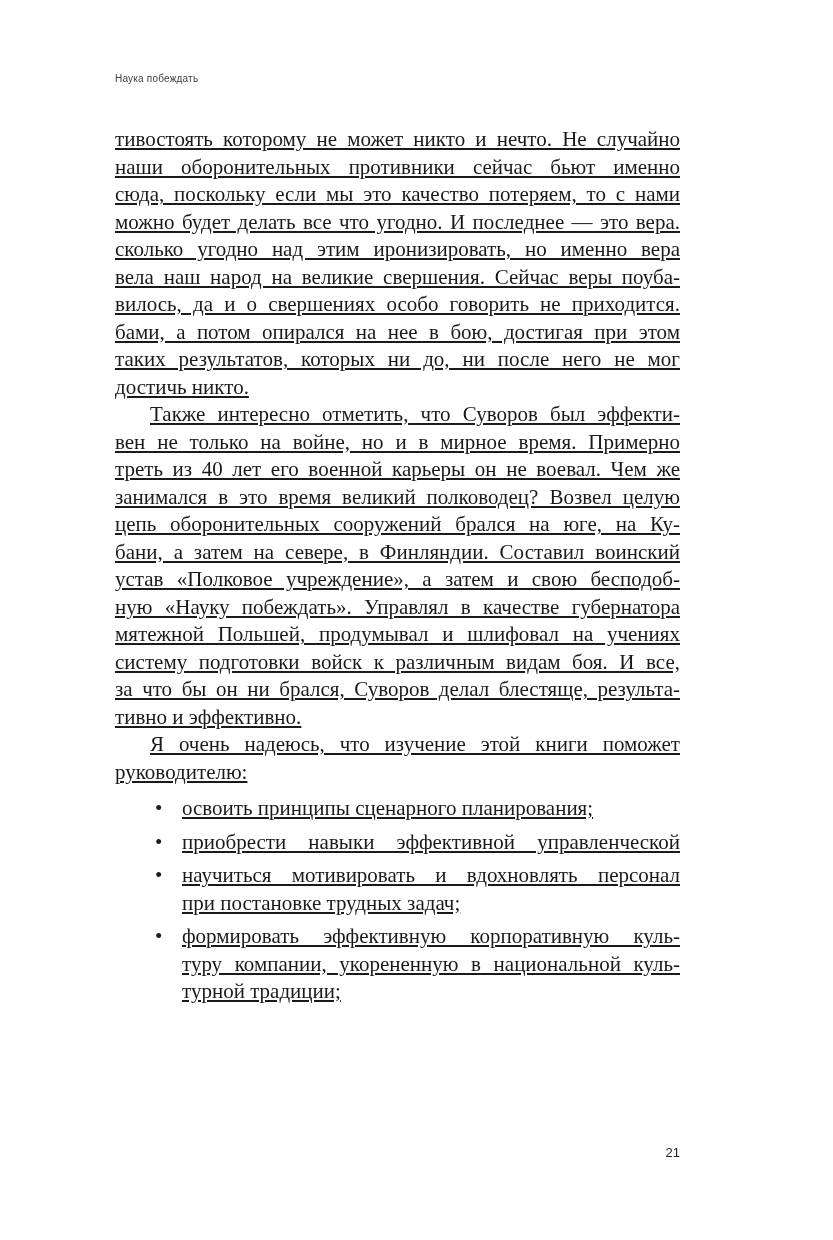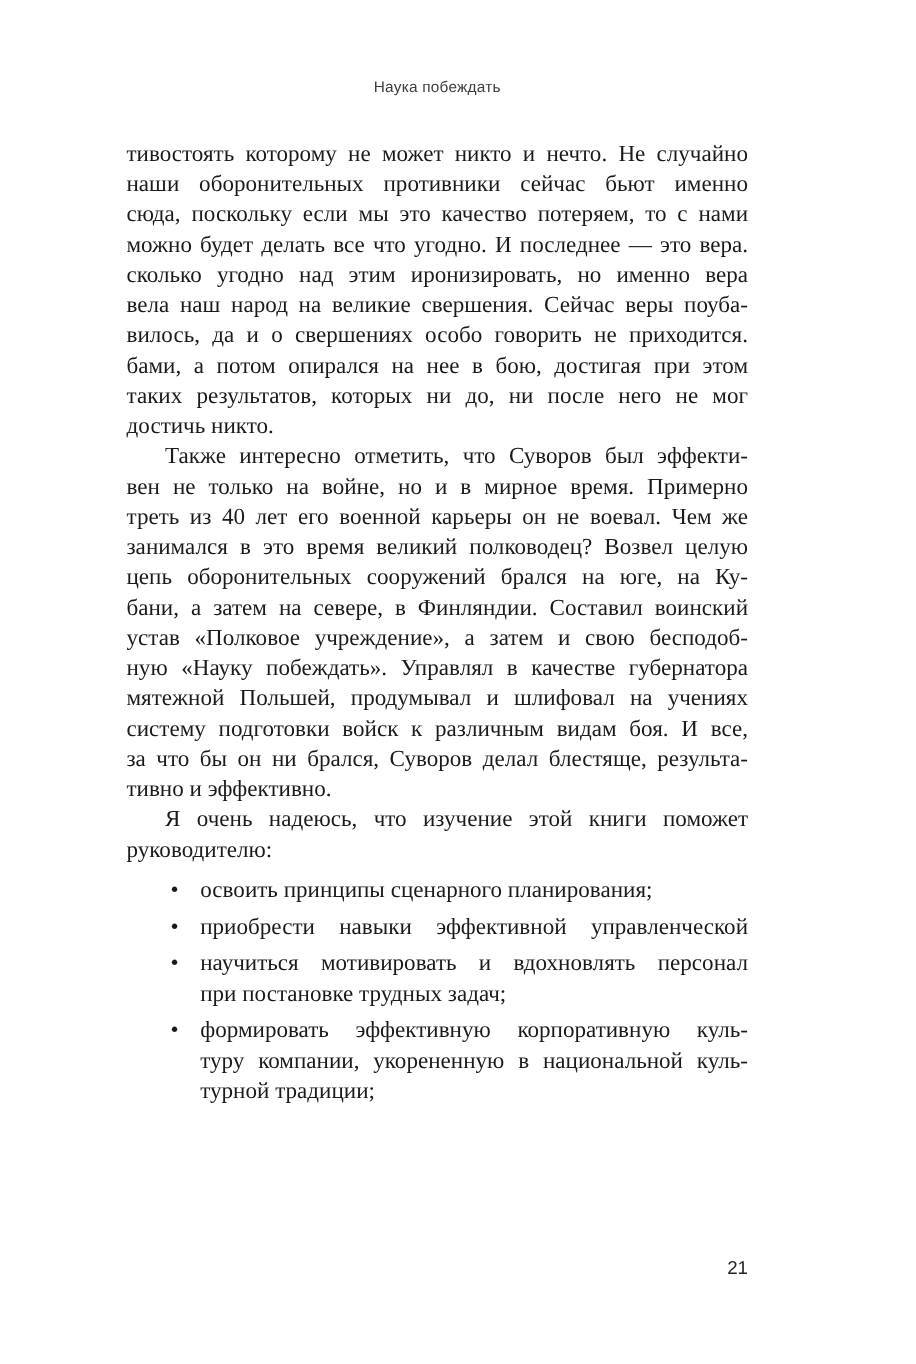--- a/index.html
+++ b/index.html
@@ -10,39 +10,39 @@
     height: 1240px;
     background: #ffffff;
     overflow: hidden;
     font-family: "Liberation Serif", "DejaVu Serif", serif;
   }
   .running-header {
     position: absolute;
     left: 115px;
     width: 565px;
     top: 70px;
-    text-align: center;
     font-family: "Liberation Sans", "DejaVu Sans", sans-serif;
-    font-size: 14px;
+    font-size: 10px;
     line-height: 18px;
     color: #3d3d3d;
     letter-spacing: 0.2px;
   }
   .body-text {
     position: absolute;
     left: 115px;
     top: 126px;
     width: 565px;
     font-size: 21px;
     line-height: 27.5px;
     color: #1a1a1a;
   }
   .line {
     text-align: justify;
     text-align-last: justify;
+    text-decoration: underline;
   }
   .line.last {
     text-align-last: left;
   }
   .line.indent {
     text-indent: 35px;
   }
   .bullet-list {
     margin-top: 9px;
   }
@@ -57,21 +57,21 @@
     top: 0;
     line-height: 27.5px;
   }
   .page-number {
     position: absolute;
     left: 115px;
     width: 565px;
     top: 1143px;
     text-align: right;
     font-family: "Liberation Sans", "DejaVu Sans", sans-serif;
-    font-size: 17px;
+    font-size: 13px;
     line-height: 20px;
     color: #242424;
   }
 </style>
 </head>
 <body>
 
 <div class="page">
   <div class="running-header">Наука побеждать</div>
 

